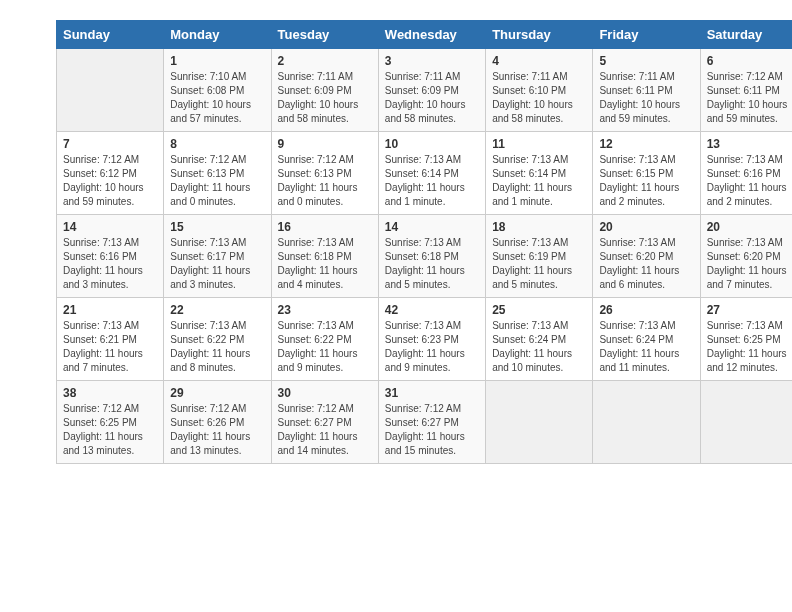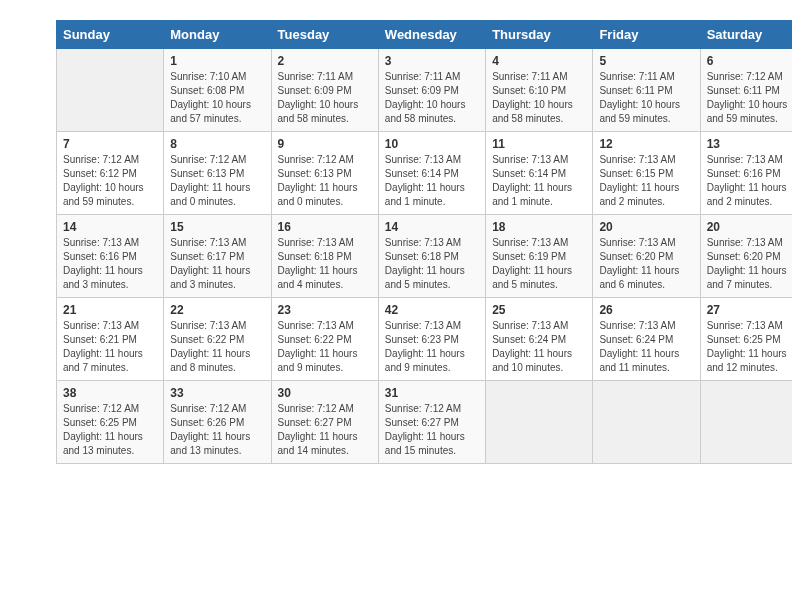--- a/index.html
+++ b/index.html
@@ -310,21 +310,21 @@
         </tr>
         <tr>
           <td>
             <span class="day-number">38</span>
             <div class="day-info" style="white-space: pre-line;">Sunrise: 7:12 AM
 Sunset: 6:25 PM
 Daylight: 11 hours
 and 13 minutes.</div>
           </td>
           <td>
-            <span class="day-number">33</span>
+            <span class="day-number">29</span>
             <div class="day-info" style="white-space: pre-line;">Sunrise: 7:12 AM
 Sunset: 6:26 PM
 Daylight: 11 hours
 and 13 minutes.</div>
           </td>
           <td>
             <span class="day-number">30</span>
             <div class="day-info" style="white-space: pre-line;">Sunrise: 7:12 AM
 Sunset: 6:27 PM
 Daylight: 11 hours

